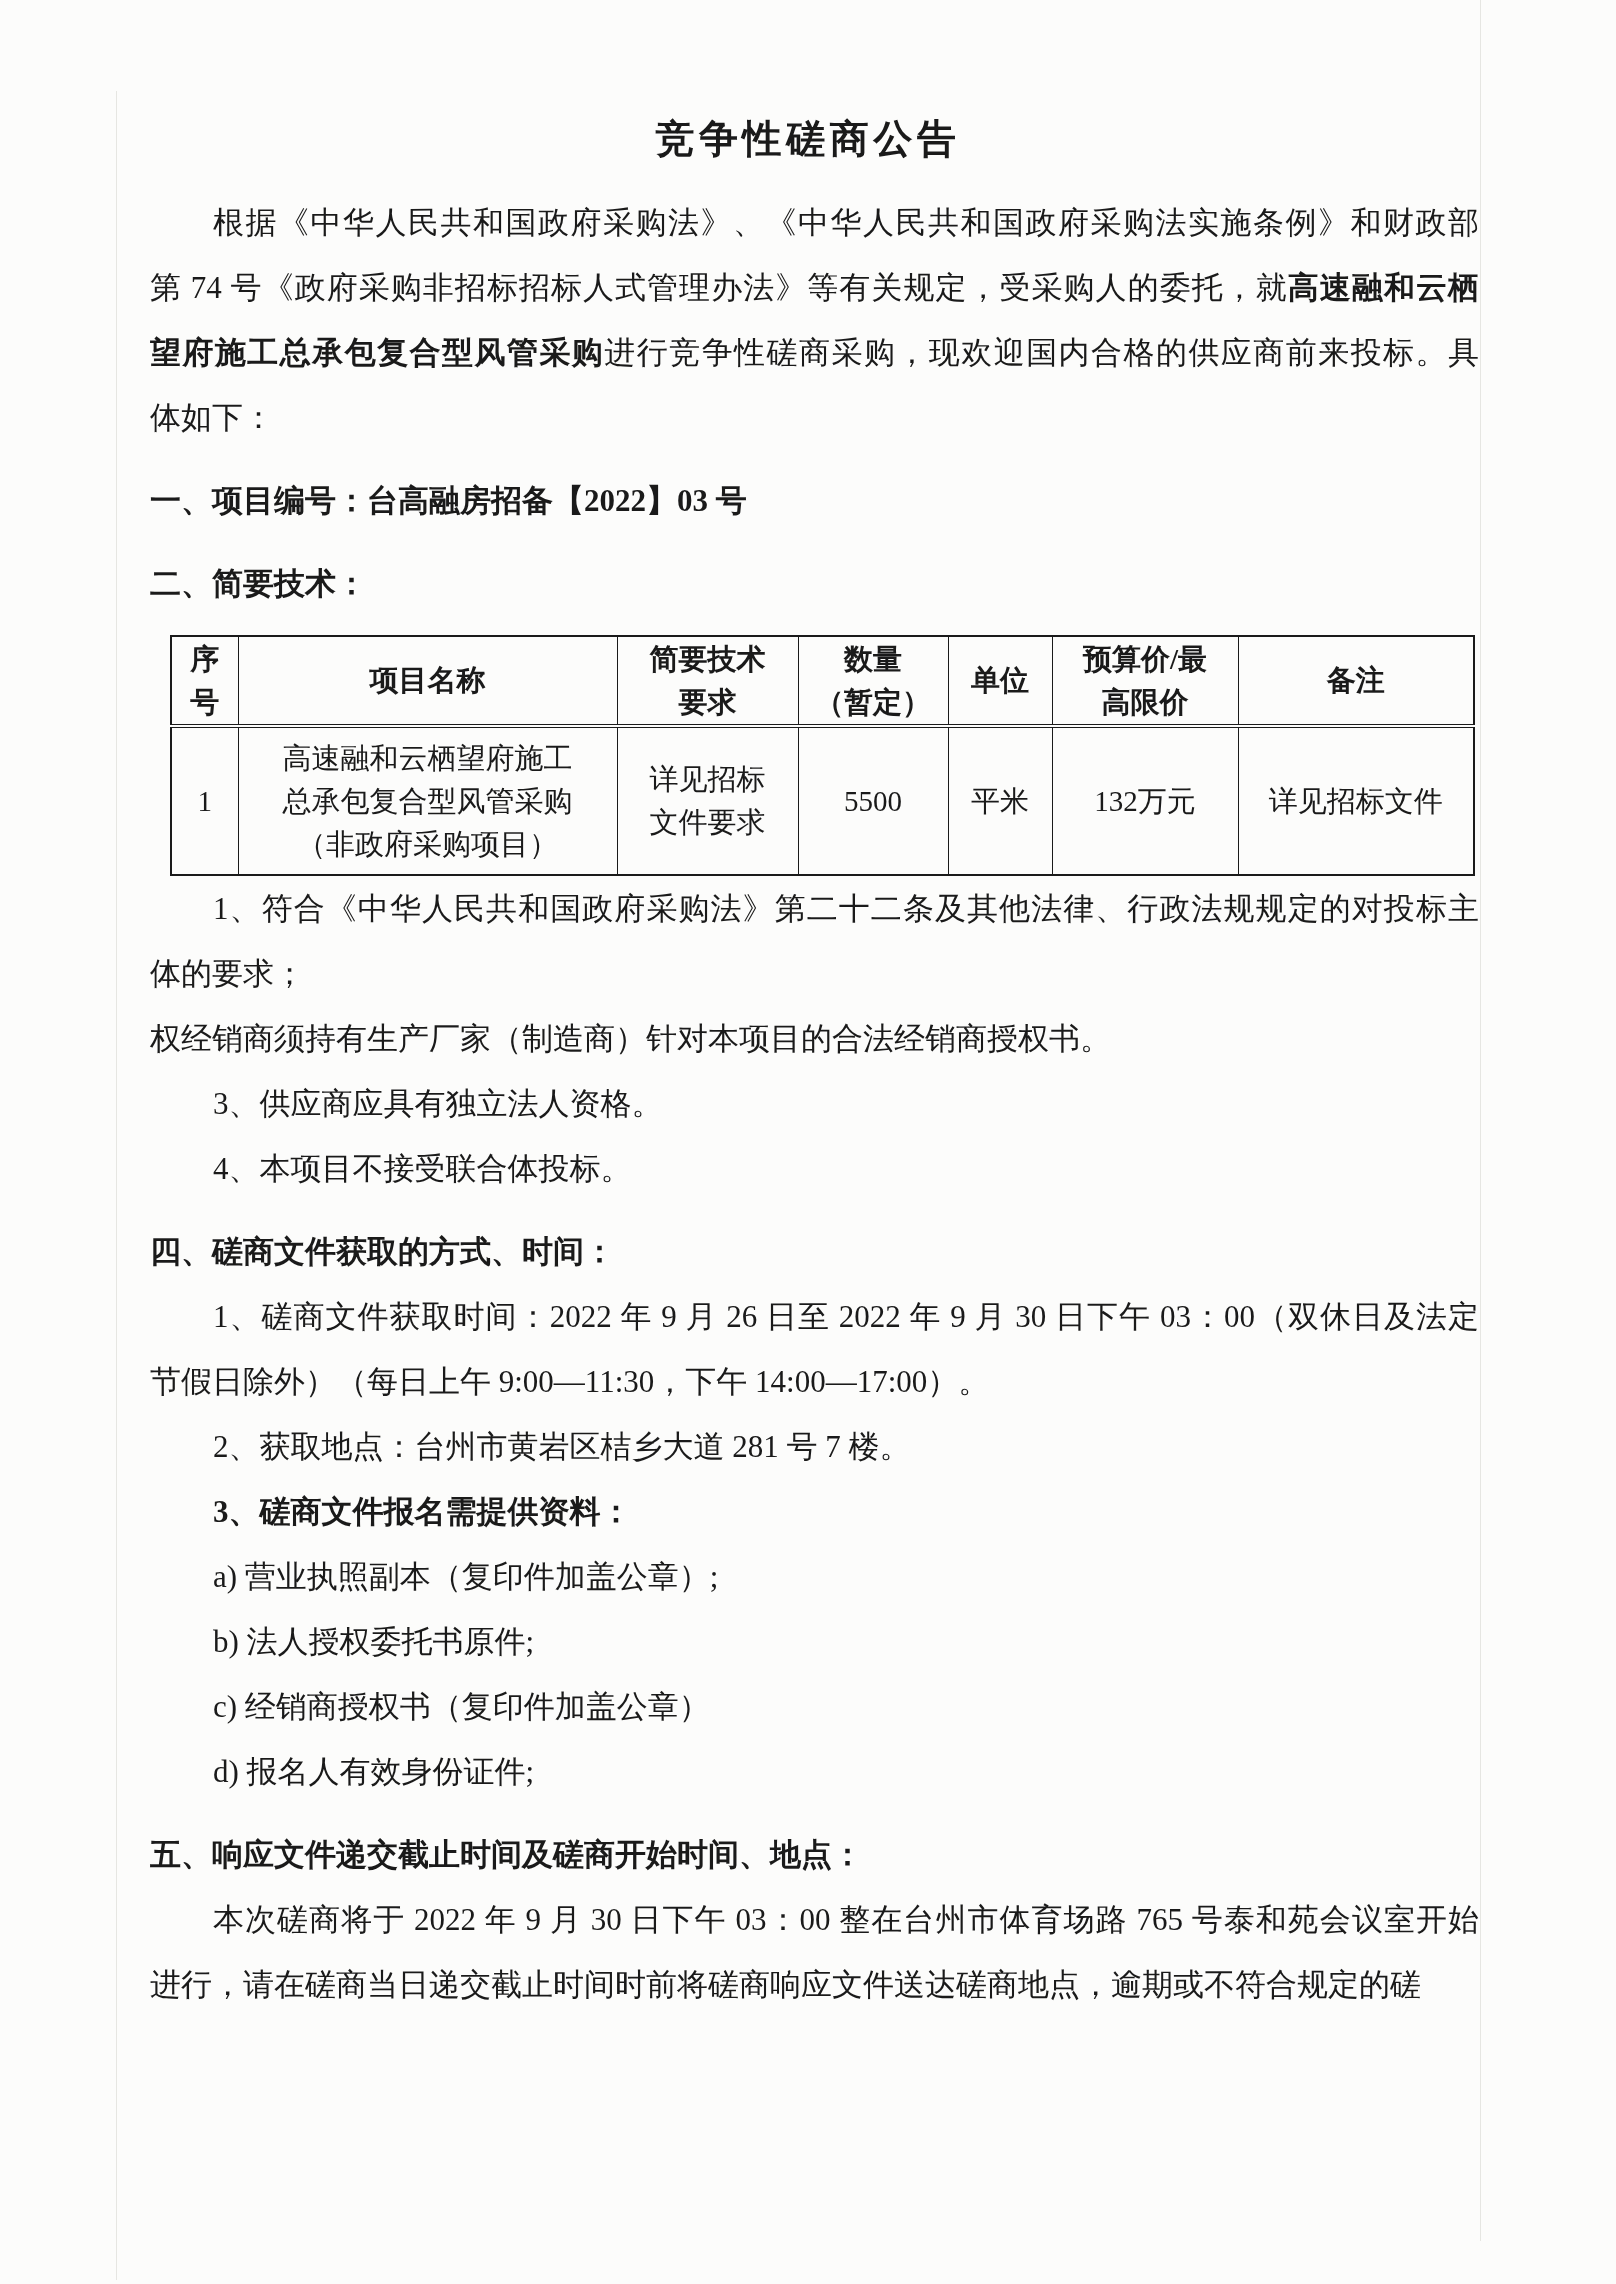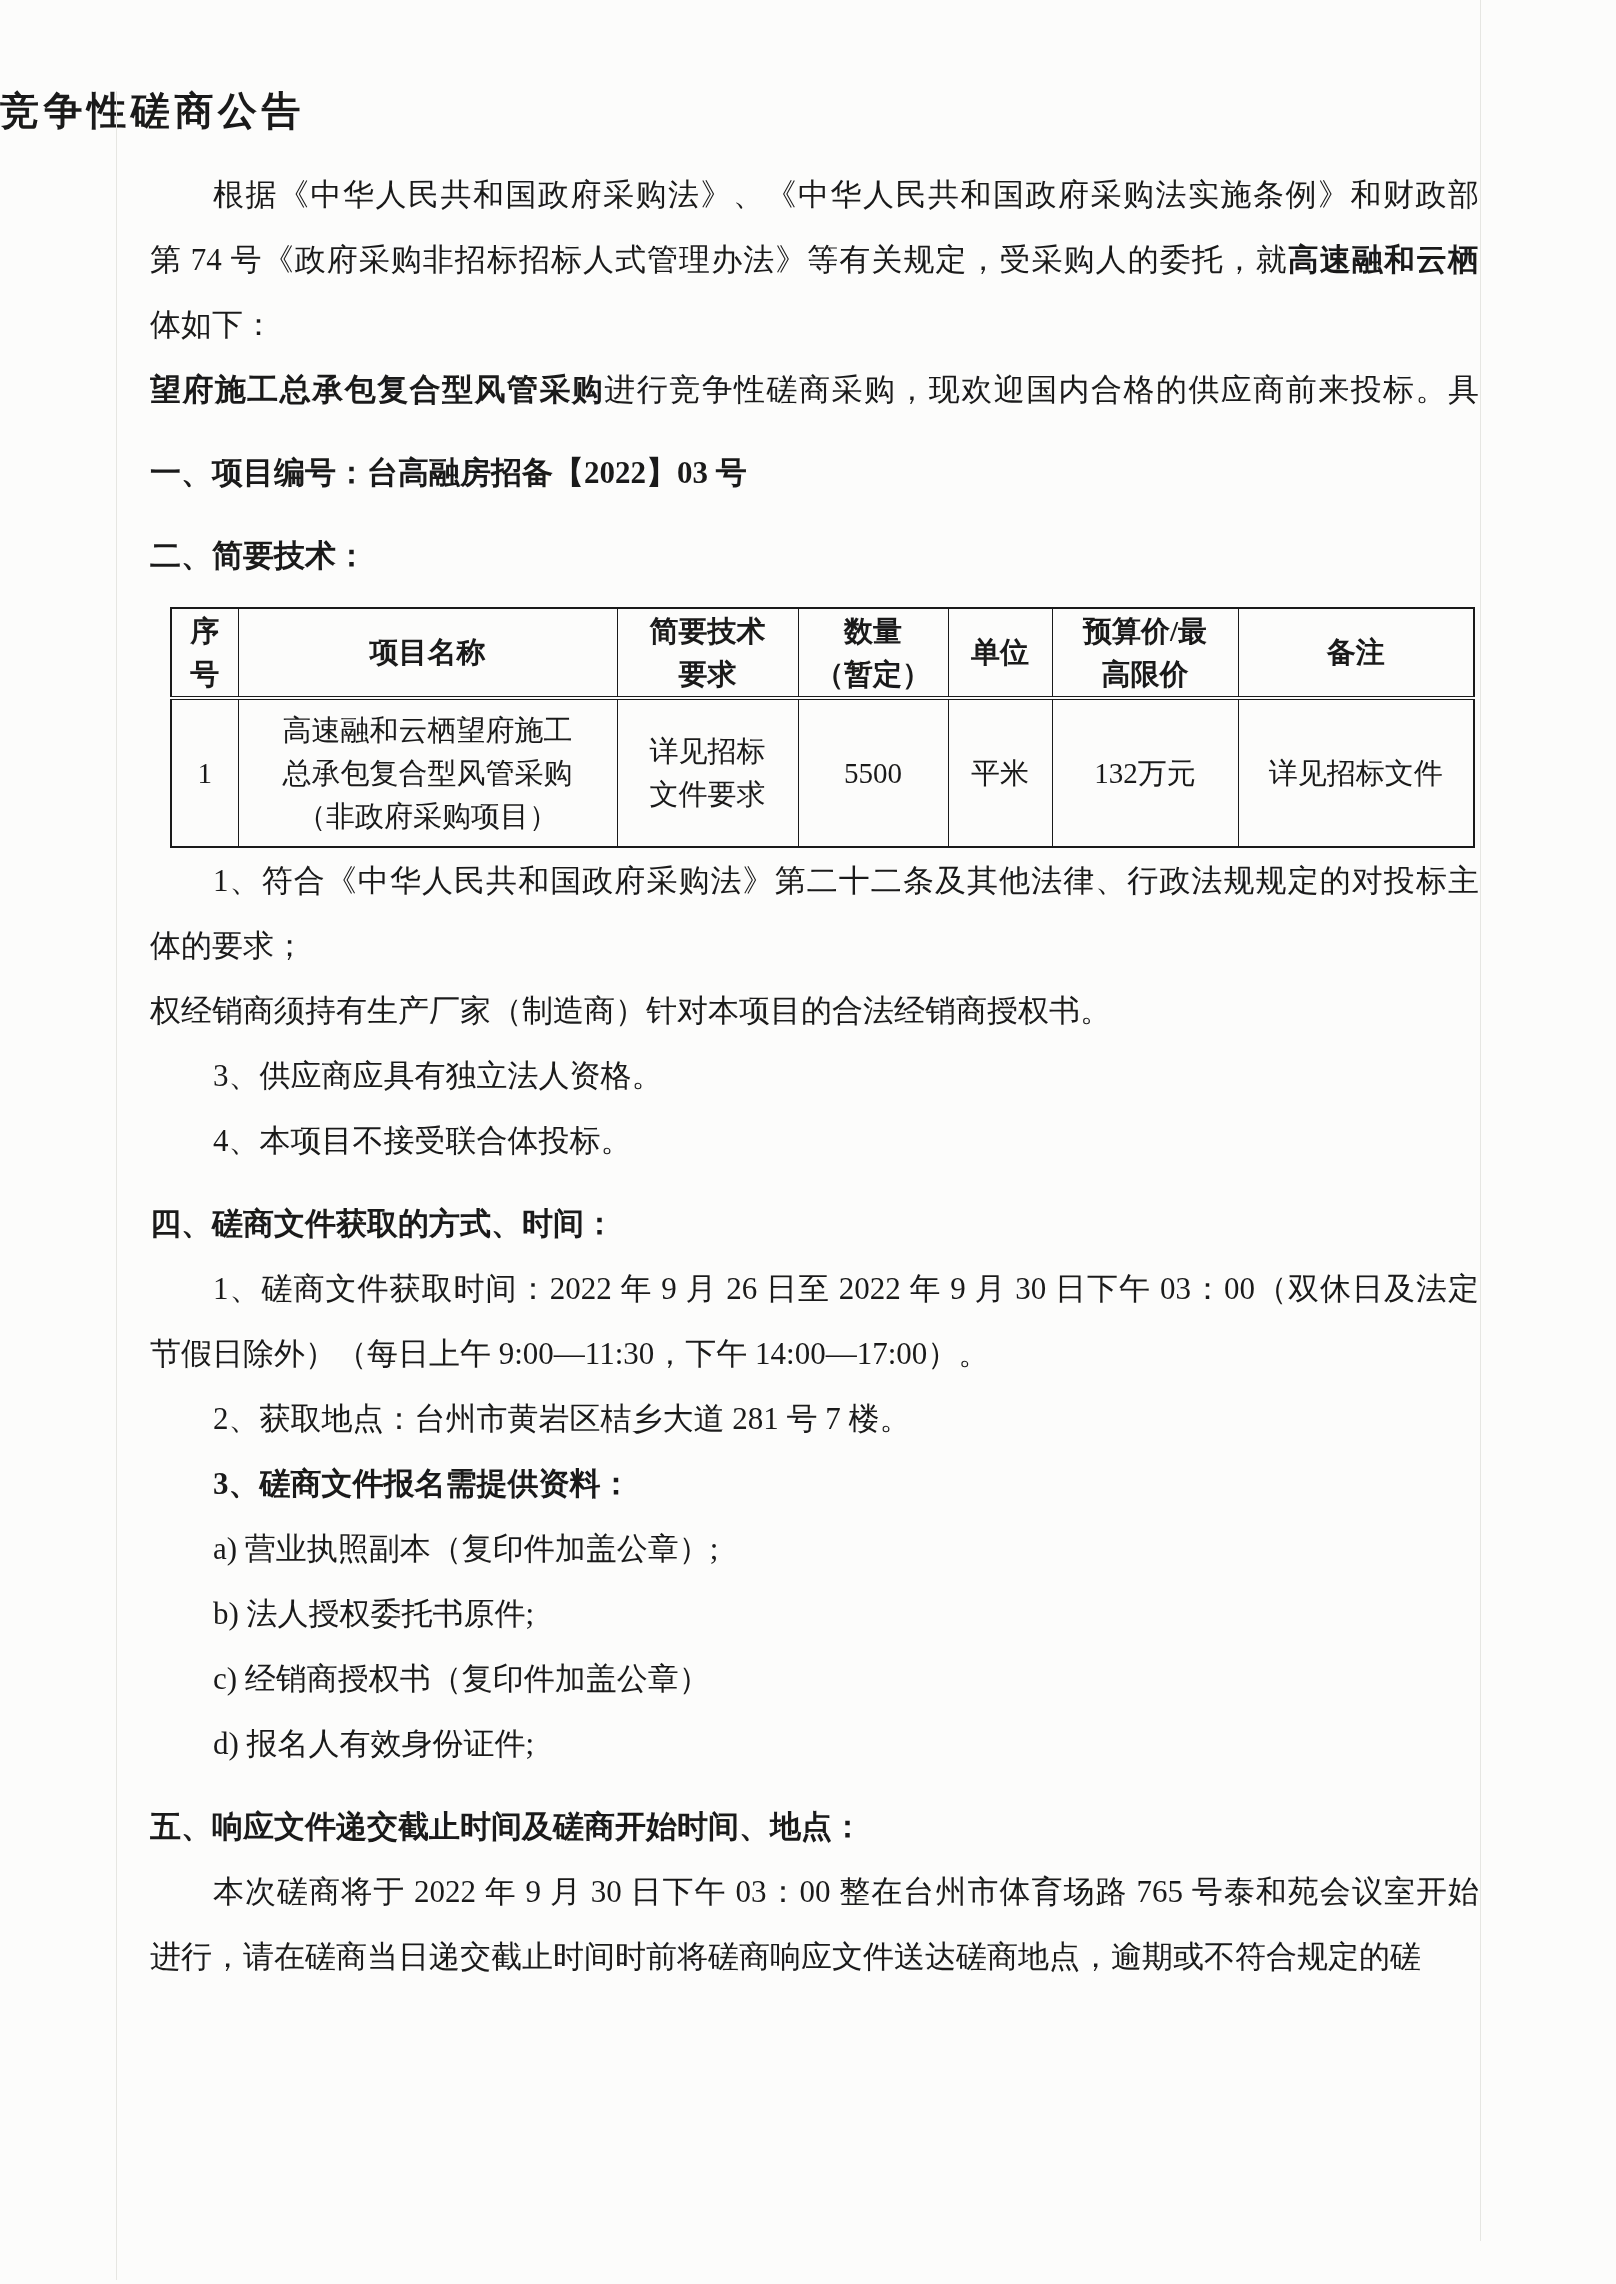--- a/index.html
+++ b/index.html
@@ -14,22 +14,23 @@
     background:var(--paper);
     color:var(--ink);
     font-family:"Liberation Serif","DejaVu Serif",serif;
     overflow:hidden;
   }
   .scanline{position:absolute;width:1.3px;background:var(--scan);}
   .scanline.left{left:116px;top:91px;height:2189px;}
   .scanline.right{left:1480px;top:0;height:2241px;}
   .title{
     margin:0;
-    padding-top:83px;
+    padding-top:111px;
     height:55px;line-height:55px;
+    text-align:center;
     font-size:39px;font-weight:bold;
     letter-spacing:4.6px;
   }
   .content{
     margin:23.5px 137px 0 150px;
     font-size:31px;
   }
   .line{line-height:65px;min-height:65px;}
   .indent{text-indent:63px;}
   .just{text-align:justify;text-align-last:justify;}
@@ -63,22 +64,22 @@
 </head>
 <body>
 
 <div class="page">
   <div class="scanline left"></div>
   <div class="scanline right"></div>
   <h1 class="title">竞争性磋商公告</h1>
   <div class="content" id="content">
       <div class="line indent just"><span>根据《中华人民共和国政府采购法》、《中华人民共和国政府采购法实施条例》和财政部</span></div>
       <div class="line just"><span>第 74 号《政府采购非招标招标人式管理办法》等有关规定，受采购人的委托，就</span><span class="bold">高速融和云栖</span></div>
+      <div class="line just"><span class="bold">望府施工总承包复合型风管采购</span><span>进行竞争性磋商采购，现欢迎国内合格的供应商前来投标。具</span></div>
       <div class="line"><span>体如下：</span></div>
-      <div class="line just"><span class="bold">望府施工总承包复合型风管采购</span><span>进行竞争性磋商采购，现欢迎国内合格的供应商前来投标。具</span></div>
       <div class="line bold"><span class="bold">一、项目编号：台高融房招备【2022】03 号</span></div>
       <div class="line bold"><span class="bold">二、简要技术：</span></div>
       <table class="doc">
         <colgroup>
           <col style="width: 67px;">
           <col style="width: 379px;">
           <col style="width: 181px;">
           <col style="width: 150px;">
           <col style="width: 104px;">
           <col style="width: 186px;">

